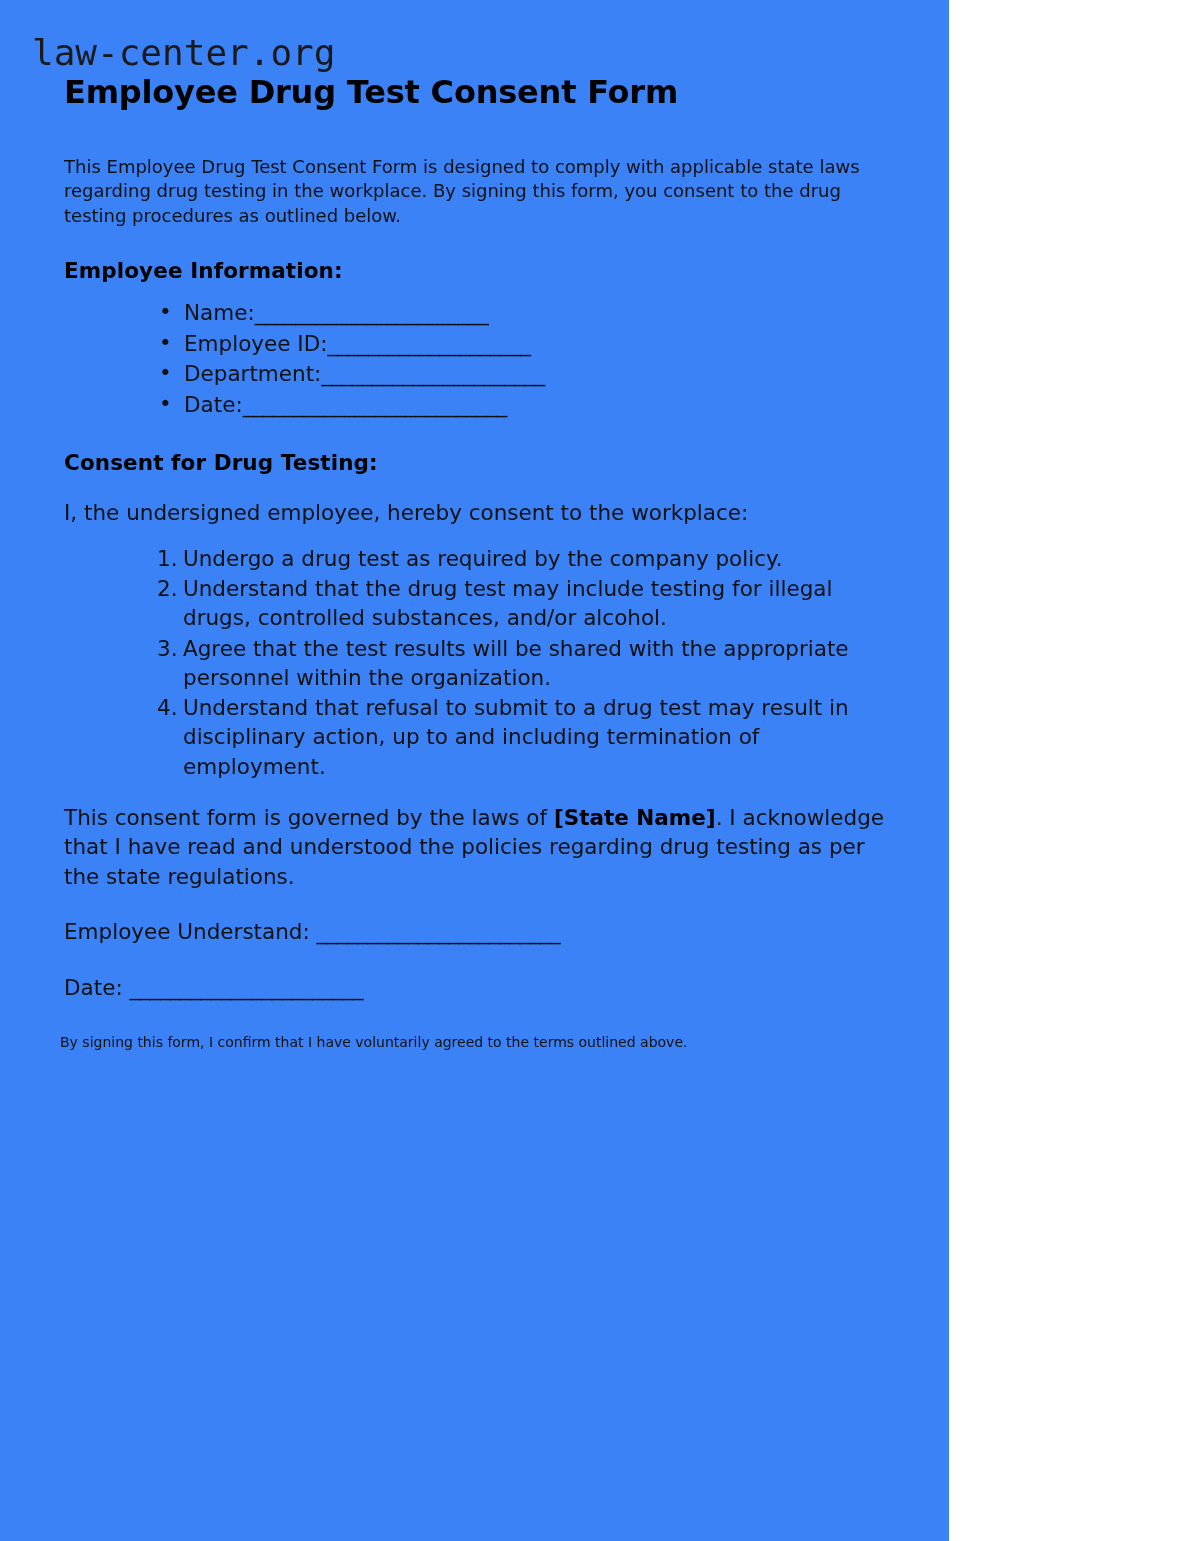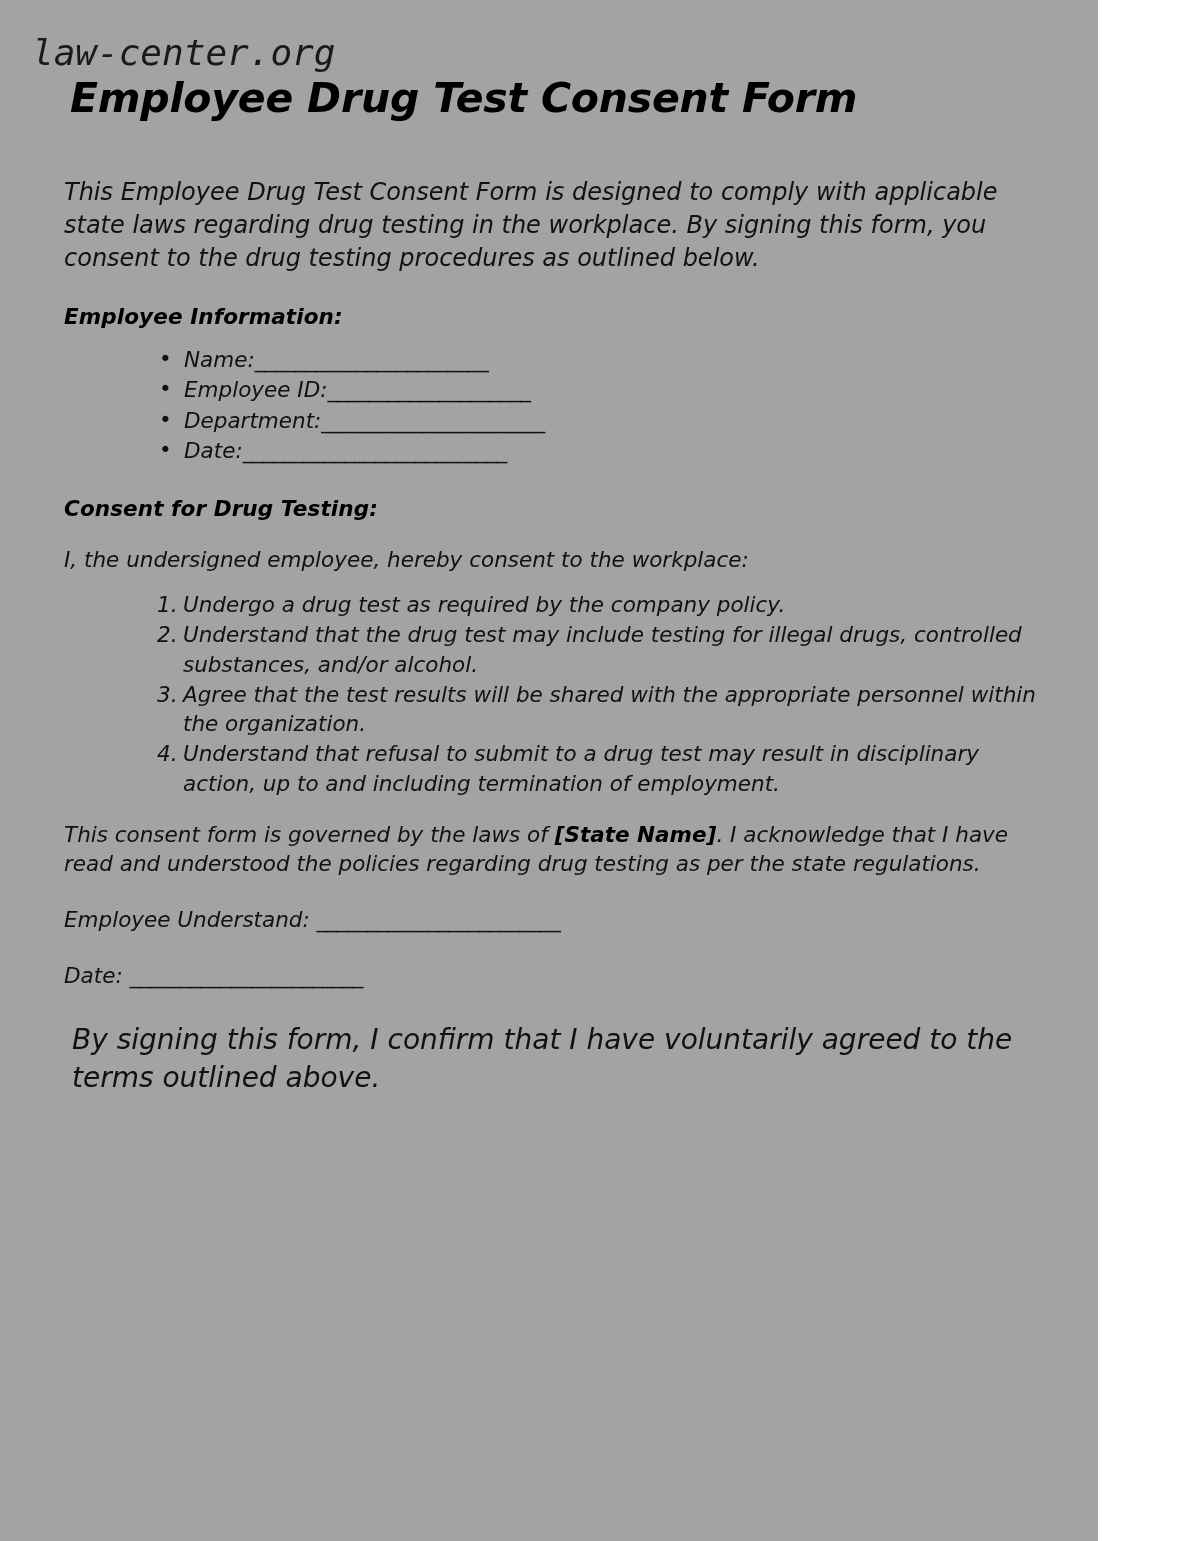--- a/index.html
+++ b/index.html
@@ -9,50 +9,49 @@
     background: #ffffff;
   }
   body {
     width: 1191px;
     min-height: 1541px;
     font-family: "DejaVu Sans", sans-serif;
     color: #000000;
     -webkit-font-smoothing: antialiased;
   }
   .page {
-    width: 1098px;
+    width: 949px;
     min-height: 1541px;
     box-sizing: border-box;
     padding: 34px 60px 40px 60px;
-    background: #a3a3a3;
+    background: #3b82f6;
     position: relative;
-    font-style: italic;
   }
   .site-name {
     font-family: "DejaVu Sans Mono", monospace;
     font-size: 36px;
     font-weight: 400;
     letter-spacing: 0px;
     color: #1a1a1a;
     line-height: 1.05;
     margin: 0 0 2px -28px;
     white-space: nowrap;
   }
   .doc-title {
     font-family: "DejaVu Sans", sans-serif;
     font-weight: bold;
-    font-size: 41px;
+    font-size: 32px;
     line-height: 1.18;
     color: #000000;
-    margin: 0 0 0 10px;
+    margin: 0 0 0 4px;
     letter-spacing: -0.2px;
   }
   .intro {
-    margin: 54px 0 0 4px;
-    font-size: 24px;
+    margin: 43px 0 0 4px;
+    font-size: 18px;
     line-height: 1.37;
     max-width: 1032px;
     color: #111111;
   }
   h2.section-heading {
     font-size: 21.5px;
     font-weight: bold;
     line-height: 1.3;
     margin: 28px 0 0 4px;
     color: #000000;
@@ -123,22 +122,22 @@
     color: #111111;
   }
   .sig-line {
     margin: 26px 0 0 4px;
     font-size: 21.5px;
     line-height: 1.4;
     color: #111111;
     white-space: nowrap;
   }
   .closing {
-    margin: 30px 0 0 12px;
-    font-size: 28px;
+    margin: 30px 0 0 0;
+    font-size: 14px;
     line-height: 1.37;
     max-width: 1050px;
     color: #111111;
   }
 </style>
 </head>
 <body>
 
 <div class="page">
 

